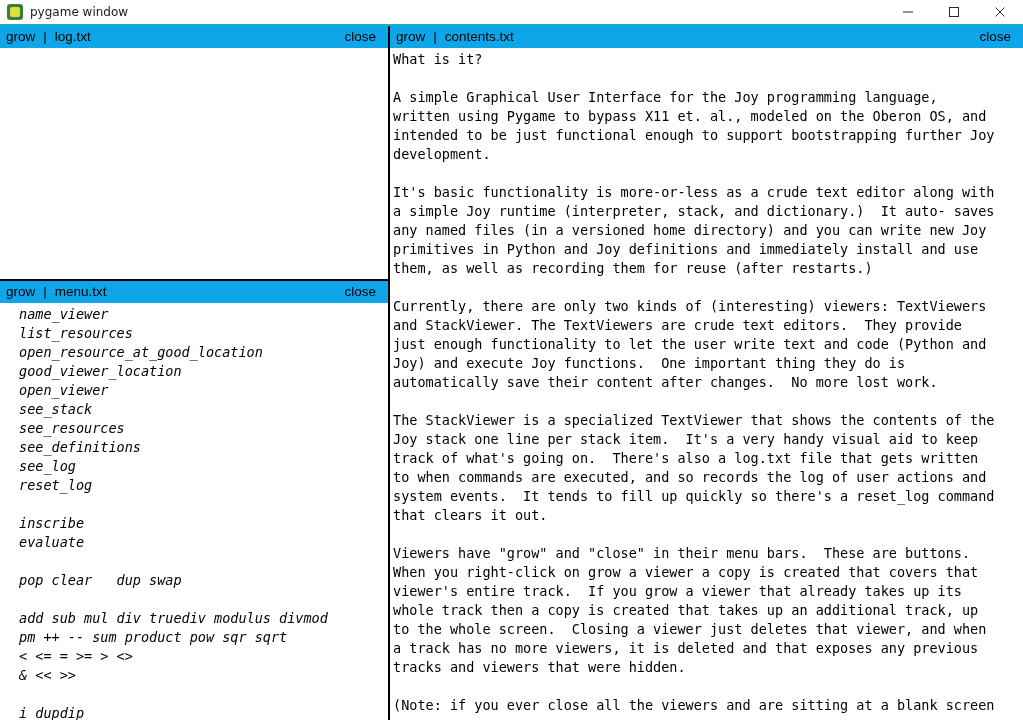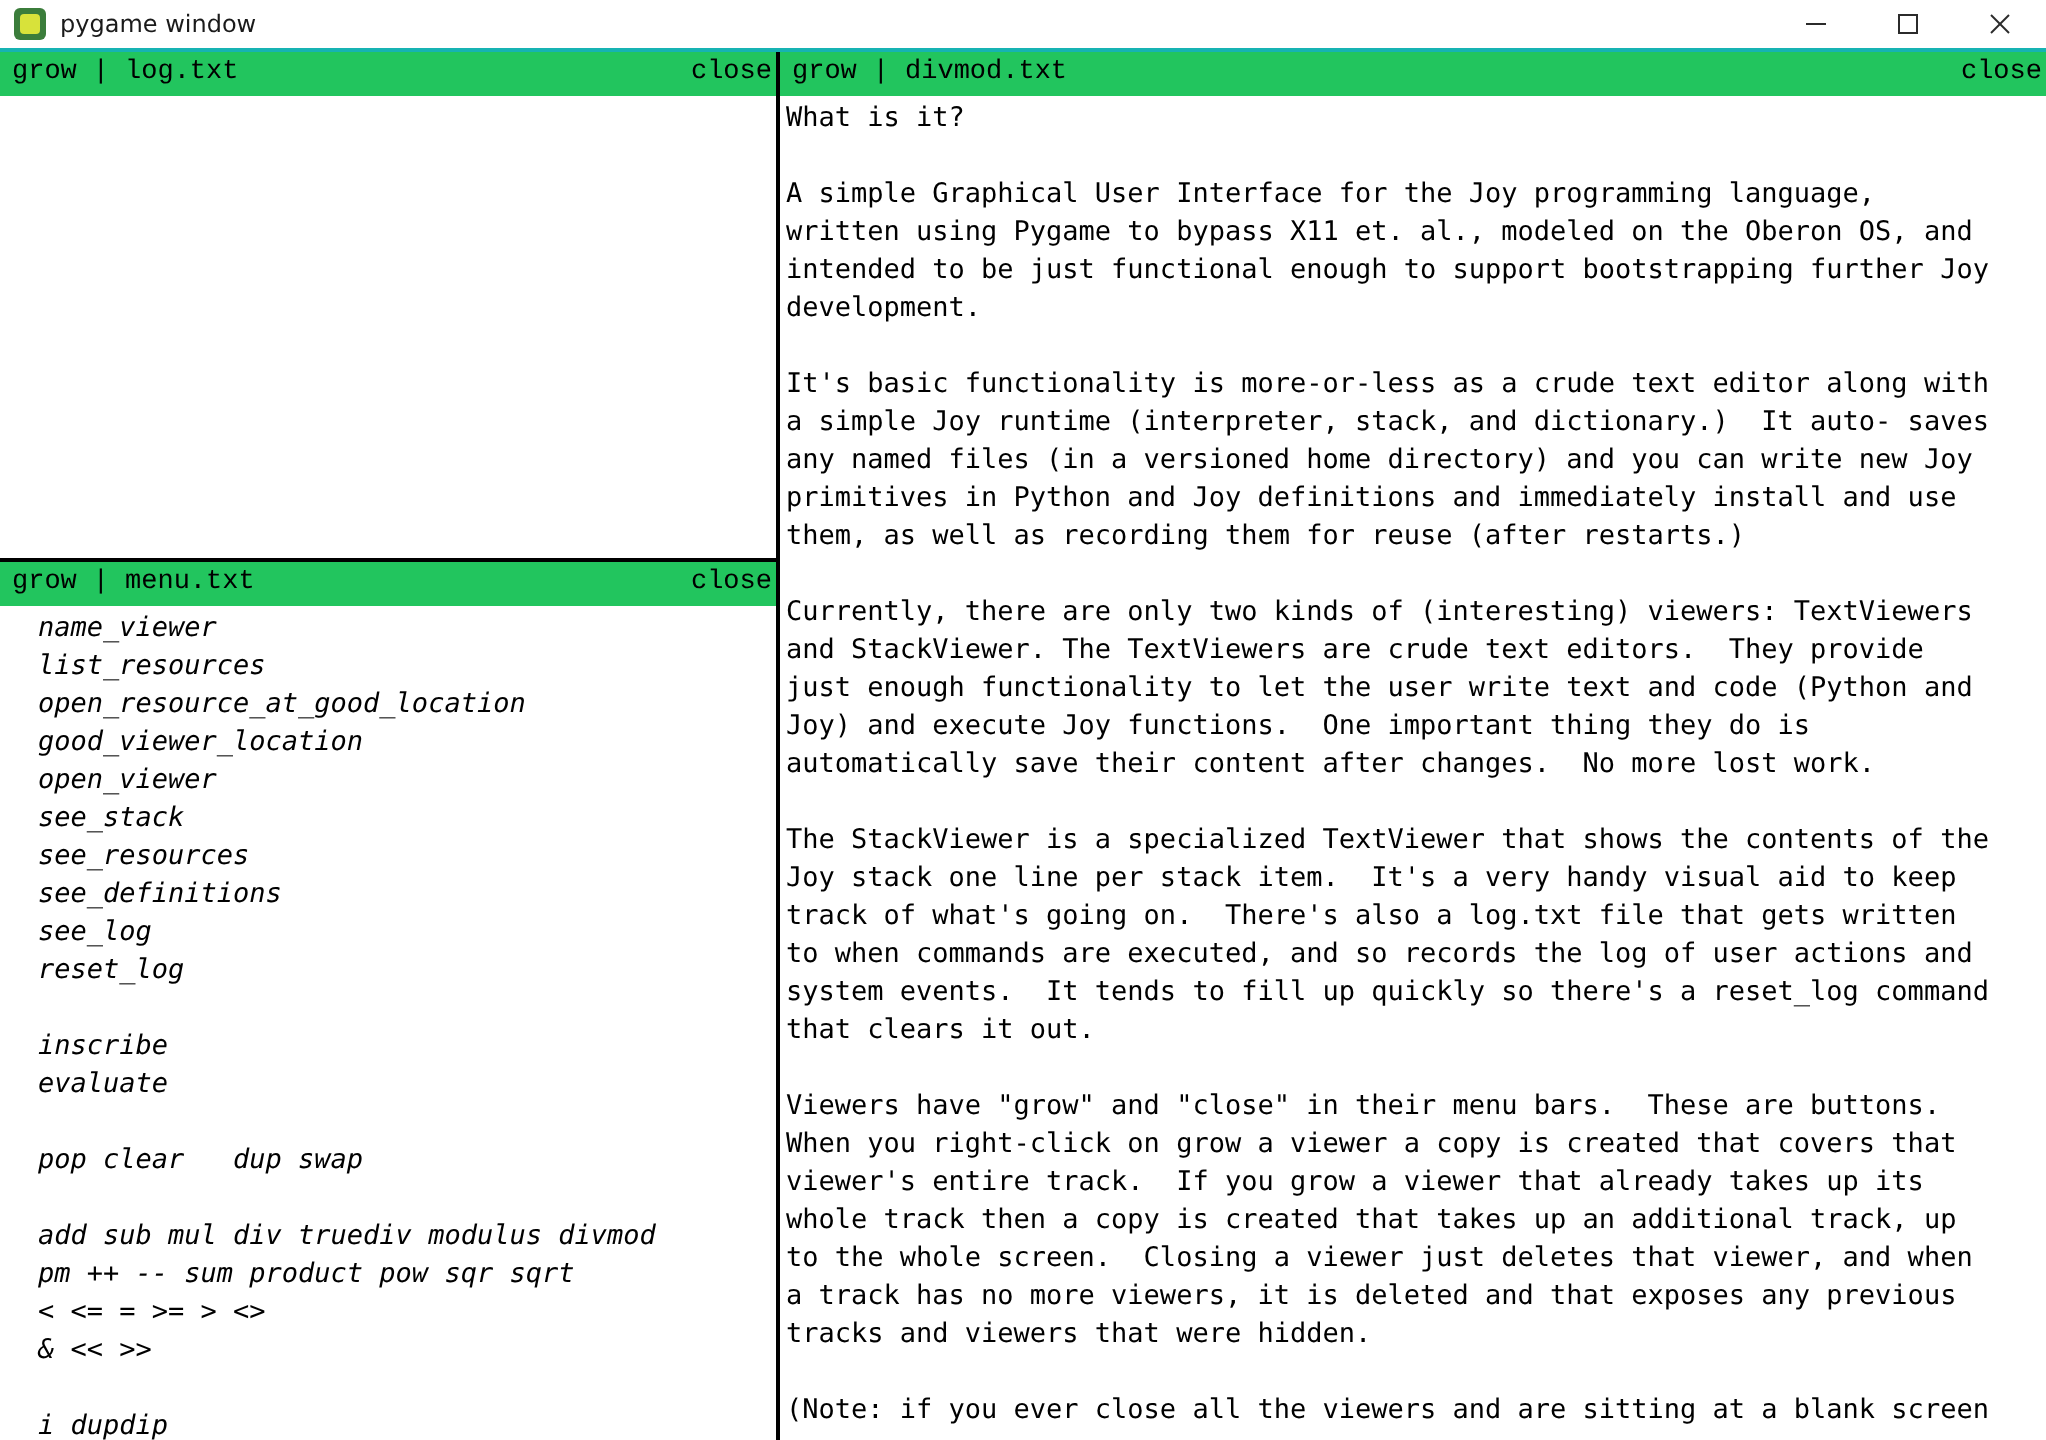--- a/index.html
+++ b/index.html
@@ -50,32 +50,32 @@
   }
 
   
   .panel {
     position: absolute;
     background: #ffffff;
     overflow: hidden;
   }
   .menubar {
     height: 22px;
-    background: #22c55e;
+    background: #0ea5e9;
     color: #000;
     display: flex; align-items: flex-end;
-    font-family: Liberation Mono, monospace;
+    font-family: Liberation Sans, sans-serif;
     font-size: 13.5px;
     line-height: 22px;
     white-space: nowrap;
   }
   .menubar .mi { padding: 0 6px; }
   .menubar .sep { padding: 0 2px; color: #000; }
   .menubar .grow-spacer { flex: 1 1 auto; }
-  .menubar .close { padding-right: 2px; }
+  .menubar .close { padding-right: 12px; }
 
   .content {
     font-family: "DejaVu Sans Mono", monospace;
     font-size: 13.5px;
     line-height: 19px;
     color: #000;
     white-space: pre-wrap;
     padding: 2px 3px 0 3px;
     overflow: hidden;
   }
@@ -147,21 +147,21 @@
   </div>
   <div class="content menu-list" id="menu-list"><div class="mrow">name_viewer</div><div class="mrow">list_resources</div><div class="mrow">open_resource_at_good_location</div><div class="mrow">good_viewer_location</div><div class="mrow">open_viewer</div><div class="mrow">see_stack</div><div class="mrow">see_resources</div><div class="mrow">see_definitions</div><div class="mrow">see_log</div><div class="mrow">reset_log</div><div class="blank"></div><div class="mrow">inscribe</div><div class="mrow">evaluate</div><div class="blank"></div><div class="mrow">pop clear   dup swap</div><div class="blank"></div><div class="mrow">add sub mul div truediv modulus divmod</div><div class="mrow">pm ++ -- sum product pow sqr sqrt</div><div class="mrow">&lt; &lt;= = &gt;= &gt; &lt;&gt;</div><div class="mrow">&amp; &lt;&lt; &gt;&gt;</div><div class="blank"></div><div class="mrow">i dupdip</div></div>
 </div>
 
 <div id="vdivider"></div>
 
 <div class="panel" id="panel-text">
   <div class="menubar">
     <span class="mi">grow</span>
     <span class="sep">|</span>
-    <span class="mi">divmod.txt</span>
+    <span class="mi">contents.txt</span>
     <span class="grow-spacer"></span>
     <span class="mi close">close</span>
   </div>
   <div class="content">What is it?
 
 A simple Graphical User Interface for the Joy programming language,
 written using Pygame to bypass X11 et. al., modeled on the Oberon OS, and
 intended to be just functional enough to support bootstrapping further Joy
 development.
 

